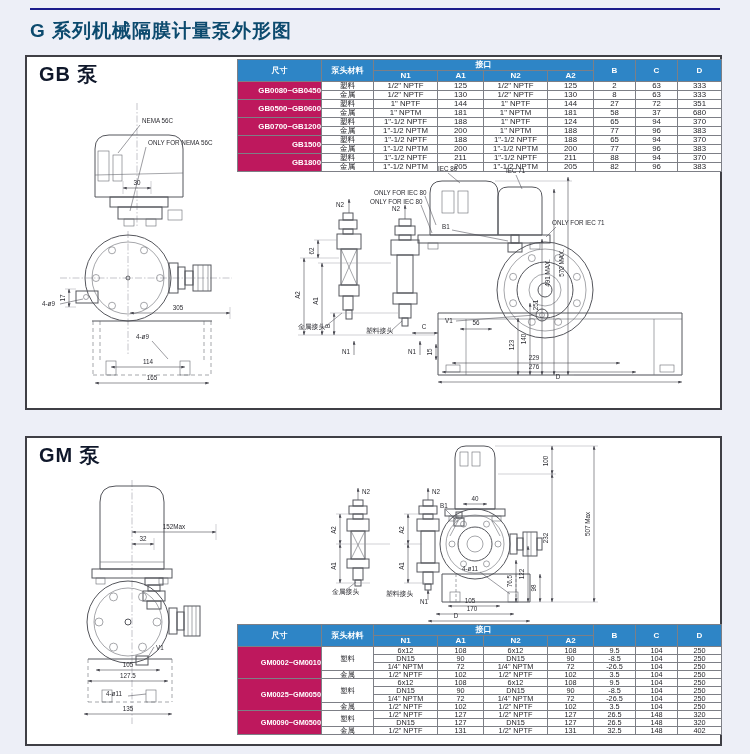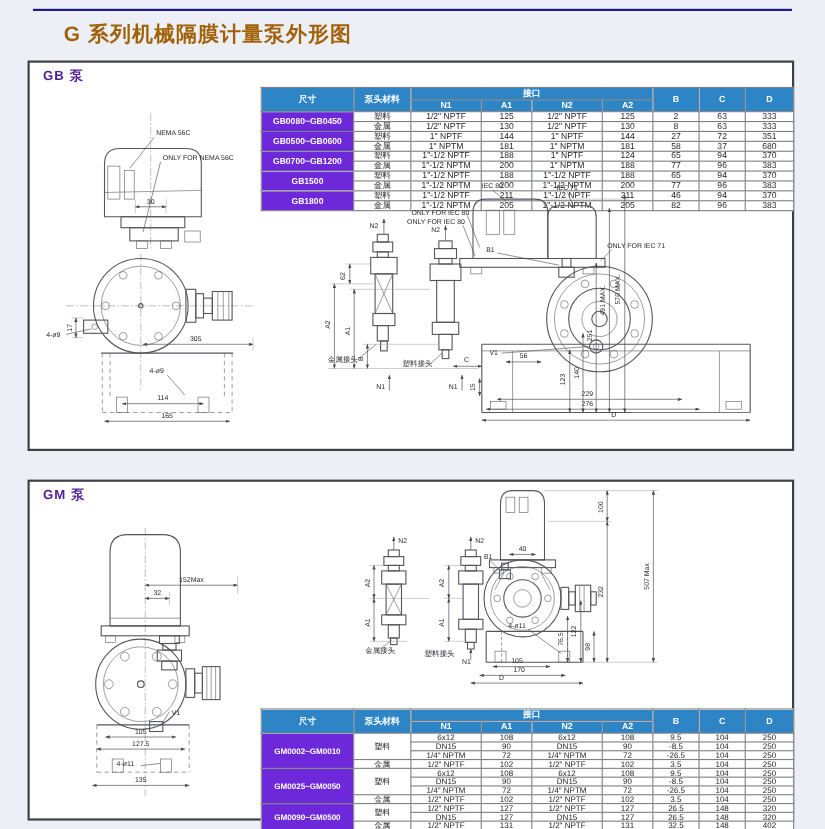--- a/index.html
+++ b/index.html
@@ -2,32 +2,32 @@
 <html><head>
 <meta charset="utf-8">
 <style>
   html,body{margin:0;padding:0;}
   body{
     width:750px;height:754px;position:relative;overflow:hidden;
     background:#edeff7;
     font-family:"Liberation Sans", sans-serif;
   }
   .topline{position:absolute;left:30px;top:8px;width:690px;height:2px;background:#1b1b8c;}
-  .page-title{position:absolute;left:30px;top:18px;font-size:19px;font-weight:bold;color:#a16207;letter-spacing:1px;margin-left:28px;}
+  .page-title{position:absolute;left:30px;top:18px;font-size:19px;font-weight:bold;color:#0c4a6e;letter-spacing:1px;}
   .panel{position:absolute;background:#ffffff;border:2px solid #3f3f45;}
   #gb-panel{left:25px;top:55px;width:693px;height:351px;}
   #gm-panel{left:25px;top:436px;width:693px;height:306px;}
-  .panel-label{position:absolute;left:12px;top:4px;font-size:12px;font-weight:bold;color:#4c1d95;letter-spacing:1px;}
-  .dtable{border-collapse:collapse;position:absolute;table-layout:fixed;background:#fff;border:1.5px solid #3a3a40;margin-top:20px;}
+  .panel-label{position:absolute;left:12px;top:4px;font-size:20px;font-weight:bold;color:#0f172a;letter-spacing:1px;}
+  .dtable{border-collapse:collapse;position:absolute;table-layout:fixed;background:#fff;border:1.5px solid #3a3a40;}
   #gb-table{left:210px;top:2px;width:484px;}
   #gm-table{left:210px;top:186px;width:484px;}
   .dtable th,.dtable td{border:1px solid #7d7f86;padding:0;text-align:center;white-space:nowrap;overflow:hidden;}
   .dtable th{background:#2e85c6;color:#fff;font-weight:bold;font-size:8px;height:10px;line-height:10px;}
   .dtable td{font-size:7.8px;color:#26262b;height:8px;line-height:8px;}
-  .dtable td.hd{background:#6d28d9;color:#fff;font-weight:bold;}
+  .dtable td.hd{background:#be185d;color:#fff;font-weight:bold;text-align:right;}
   #gm-table td{font-size:7.3px;height:7px;line-height:7px;}
   svg{position:absolute;}
   svg .g{fill:none;stroke:#55565c;stroke-width:1;}
   svg .g2{fill:none;stroke:#6a6b72;stroke-width:0.6;}
   svg .cl{fill:none;stroke:#8a8a94;stroke-width:0.5;stroke-dasharray:7 2 1.5 2;}
   svg .dim{fill:none;stroke:#4a4a52;stroke-width:0.6;}
   svg .ext{fill:none;stroke:#9a9aa2;stroke-width:0.45;}
   svg .ld{fill:none;stroke:#4a4a52;stroke-width:0.55;}
   svg text{font-size:6.3px;fill:#2b2b31;font-family:"Liberation Sans",sans-serif;}
   svg text.cjk{font-size:6.8px;}
@@ -156,21 +156,21 @@
           <td>96</td>
           <td>383</td>
         </tr>
         <tr>
           <td class="hd" rowspan="2">GB1800</td>
           <td rowspan="1">塑料</td>
           <td>1"-1/2 NPTF</td>
           <td>211</td>
           <td>1"-1/2 NPTF</td>
           <td>211</td>
-          <td>46</td>
+          <td>88</td>
           <td>94</td>
           <td>370</td>
         </tr>
         <tr>
           <td rowspan="1">金属</td>
           <td>1"-1/2 NPTM</td>
           <td>205</td>
           <td>1"-1/2 NPTM</td>
           <td>205</td>
           <td>82</td>

